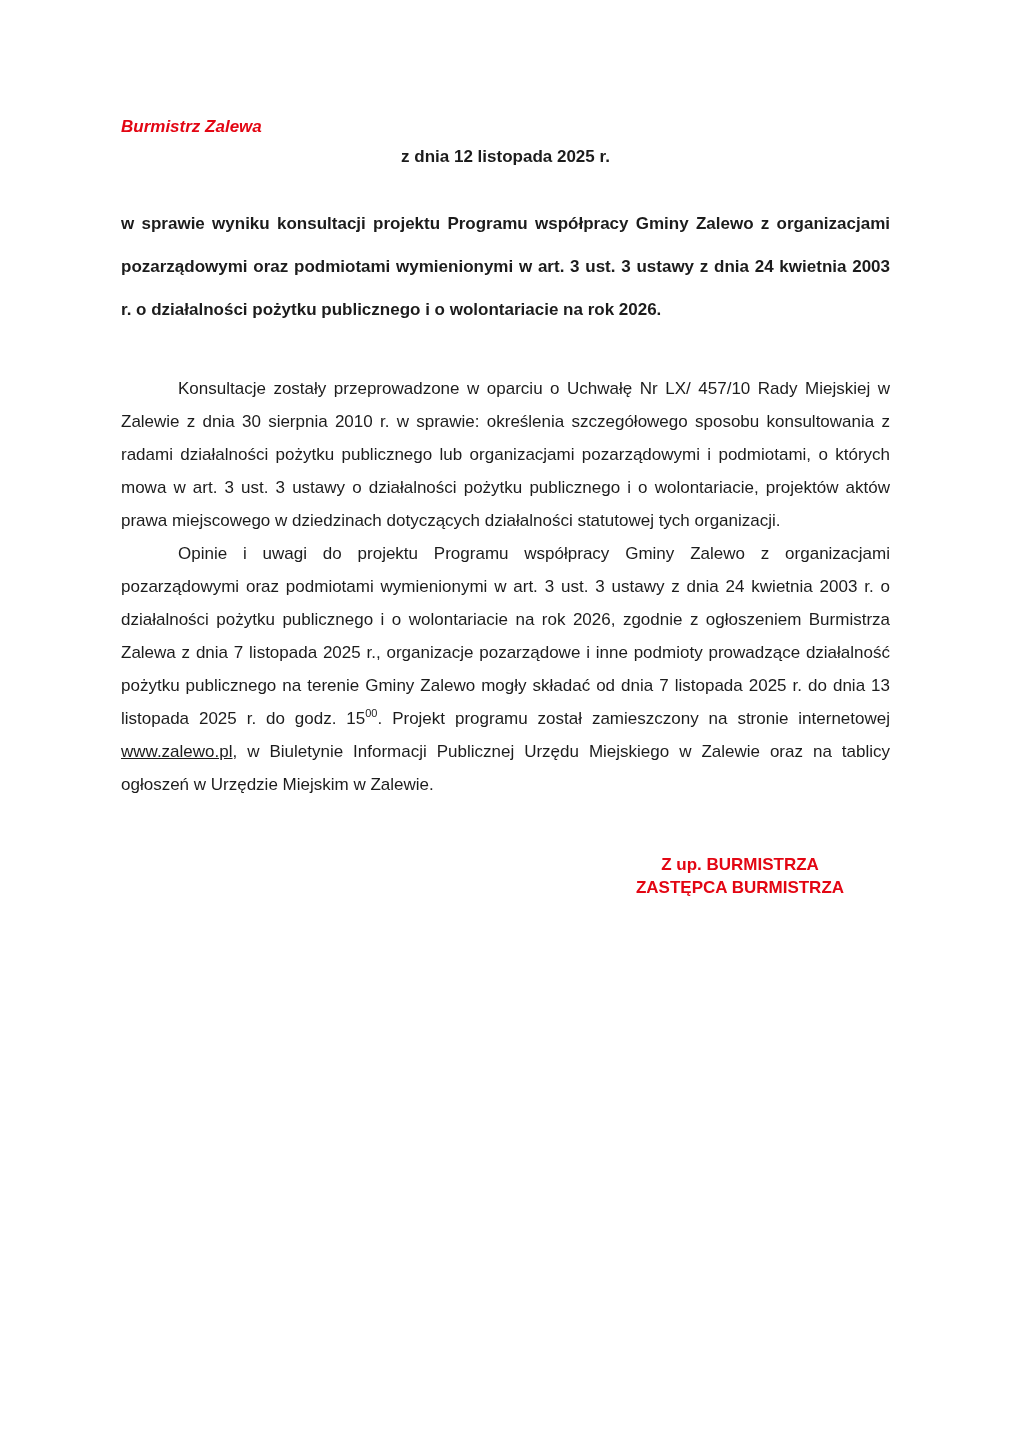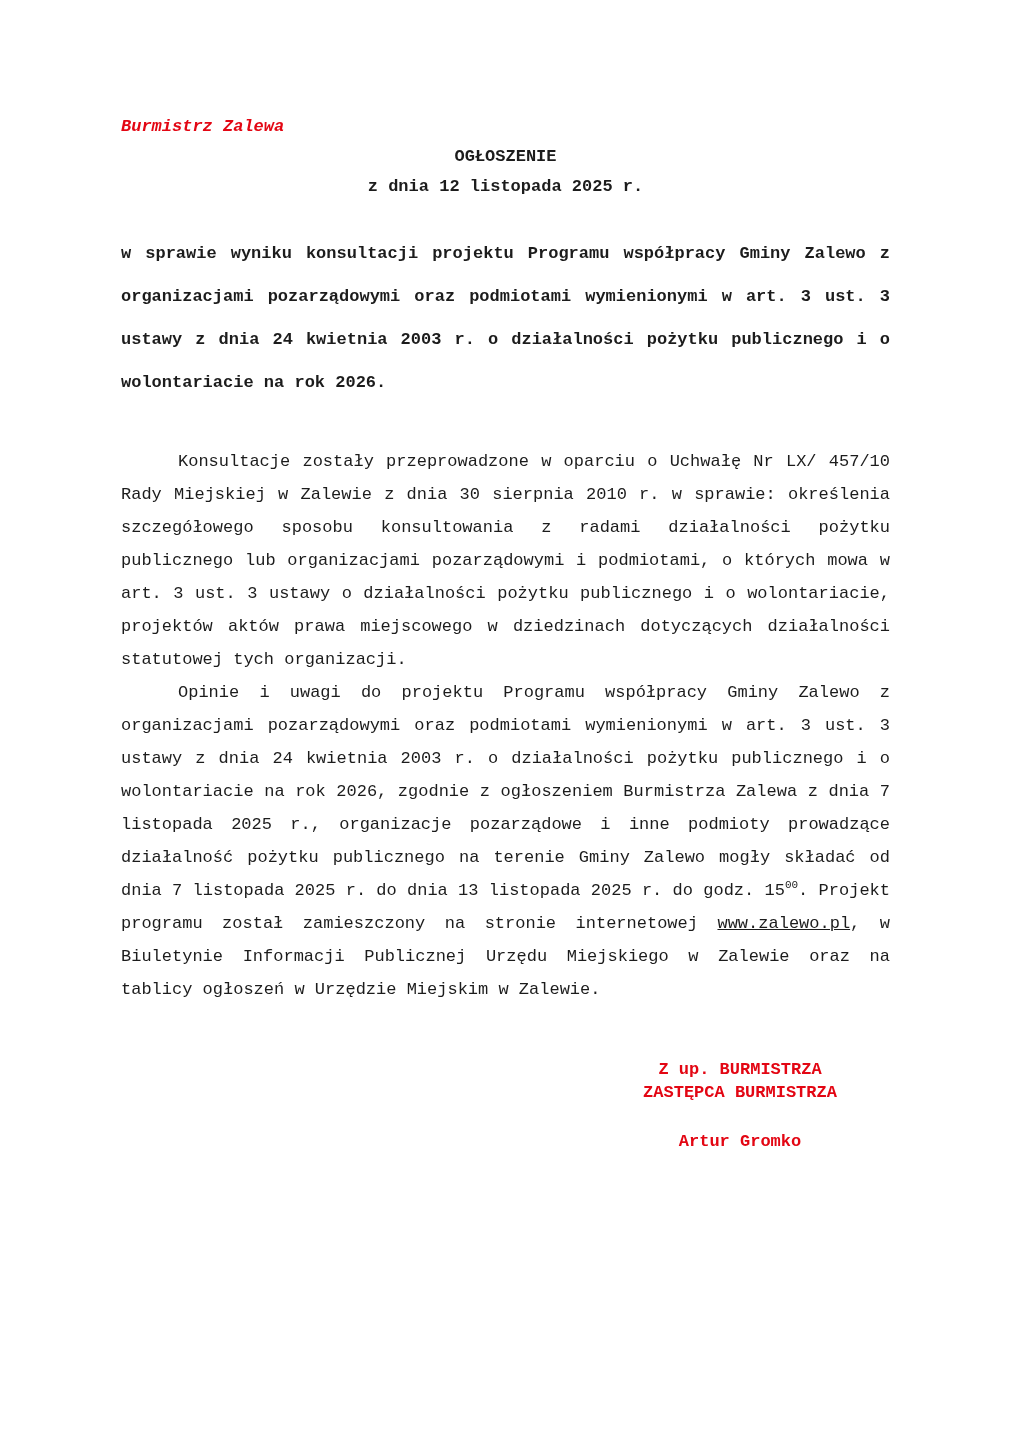--- a/index.html
+++ b/index.html
@@ -12,21 +12,20 @@
     background:#ffffff;
     font-family:"Liberation Sans","DejaVu Sans",sans-serif;
     color:var(--ink);
   }
   .page{
     position:relative;
     width:1010px;
     height:1429px;
     background:var(--paper);
     overflow:hidden;
-    font-family:Liberation Mono, monospace;
   }
   .content{
     position:relative;
     margin-left:121px;
     width:769px;
     padding-top:116px;
   }
   .sender{
     margin:0;
     font-size:17px;
@@ -90,31 +89,29 @@
 </style>
 </head>
 <body>
 
 <div class="page">
   <div class="content">
 
     <p class="sender">Burmistrz Zalewa</p>
 
     <div class="headings">
-      <div class="h-line">OGŁOSZENIE</div>
       <div class="h-line">z dnia 12 listopada 2025 r.</div>
     </div>
 
     <p class="subject">w sprawie wyniku konsultacji projektu Programu współpracy Gminy Zalewo z organizacjami pozarządowymi oraz podmiotami wymienionymi w art. 3 ust. 3 ustawy z dnia 24 kwietnia 2003 r. o działalności pożytku publicznego i o wolontariacie na rok 2026.</p>
 
     <p class="body-para first">Konsultacje zostały przeprowadzone w oparciu o Uchwałę Nr LX/ 457/10 Rady Miejskiej w Zalewie z dnia 30 sierpnia 2010 r. w sprawie: określenia szczegółowego sposobu konsultowania z radami działalności pożytku publicznego lub organizacjami pozarządowymi i podmiotami, o których mowa w art. 3 ust. 3 ustawy o działalności pożytku publicznego i o wolontariacie, projektów aktów prawa miejscowego w dziedzinach dotyczących działalności statutowej tych organizacji.</p>
 
     <p class="body-para"><span>Opinie i uwagi do projektu Programu współpracy Gminy Zalewo z organizacjami pozarządowymi oraz podmiotami wymienionymi w art. 3 ust. 3 ustawy z dnia 24 kwietnia 2003 r. o działalności pożytku publicznego i o wolontariacie na rok 2026, zgodnie z ogłoszeniem Burmistrza Zalewa z dnia 7 listopada 2025 r., organizacje pozarządowe i inne podmioty prowadzące działalność pożytku publicznego na terenie Gminy Zalewo mogły składać od dnia 7 listopada 2025 r. do dnia 13 listopada 2025 r. do godz. 15</span><sup>00</sup><span>. Projekt programu został zamieszczony na stronie internetowej </span><a class="doc-link">www.zalewo.pl</a><span>, w Biuletynie Informacji Publicznej Urzędu Miejskiego w Zalewie oraz na tablicy ogłoszeń w Urzędzie Miejskim w Zalewie.</span></p>
 
 
     <div class="signature">
       <div class="sig-line">Z up. BURMISTRZA</div>
       <div class="sig-line">ZASTĘPCA BURMISTRZA</div>
-      <div class="sig-name">Artur Gromko</div>
     </div>
 
   </div>
 </div>
 
 </body></html>

